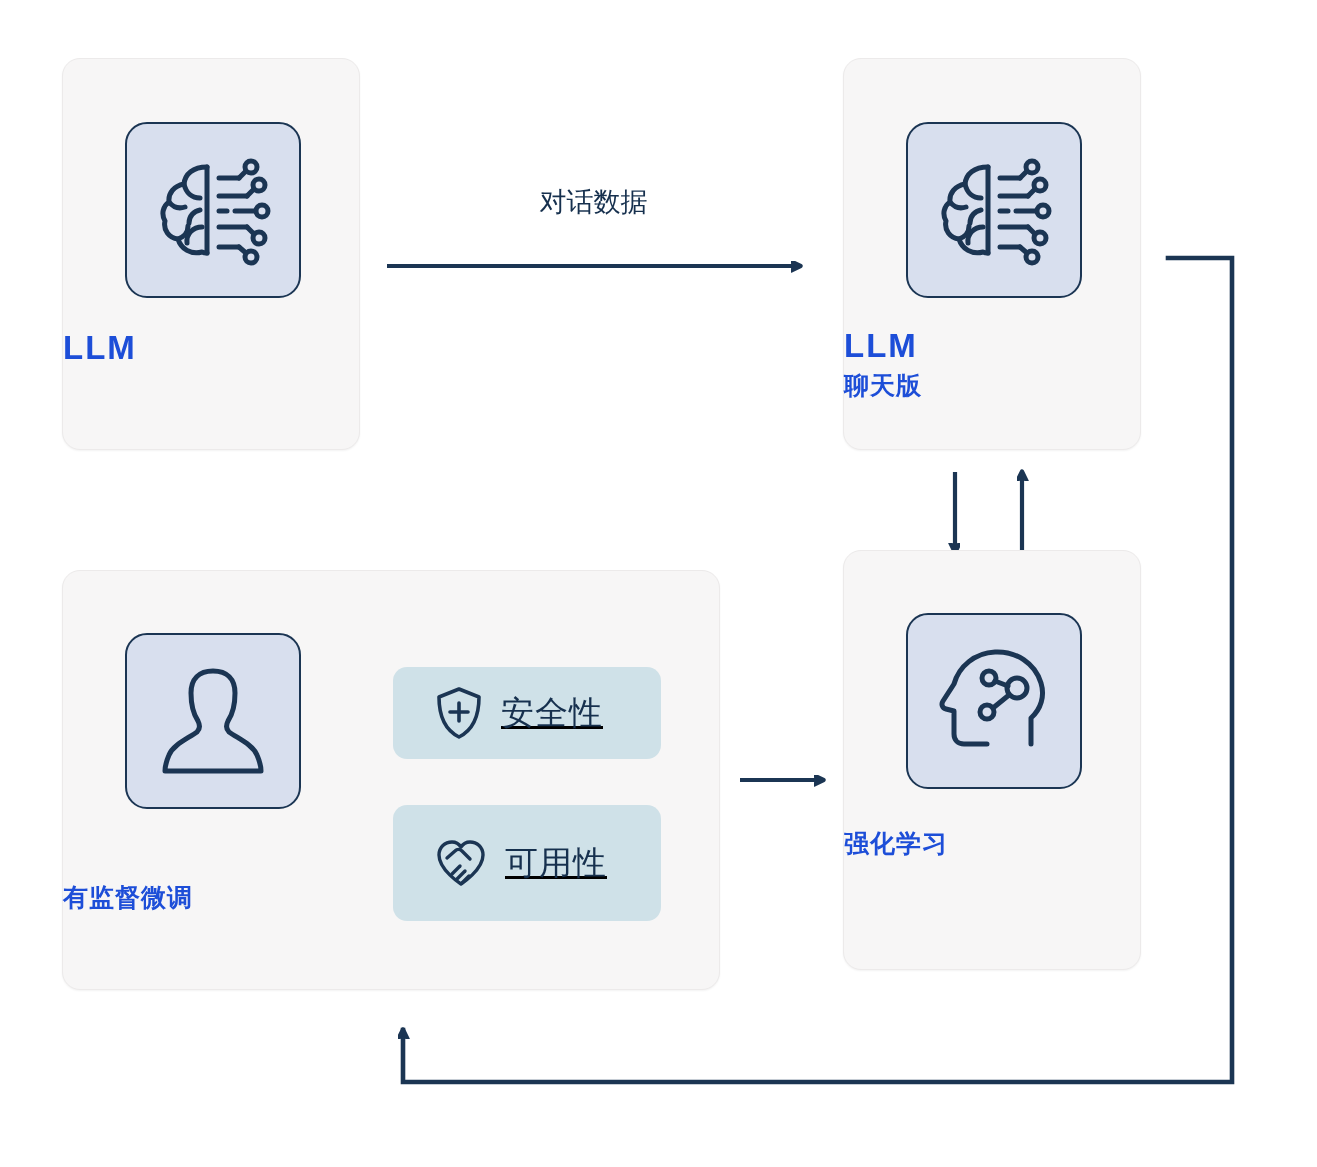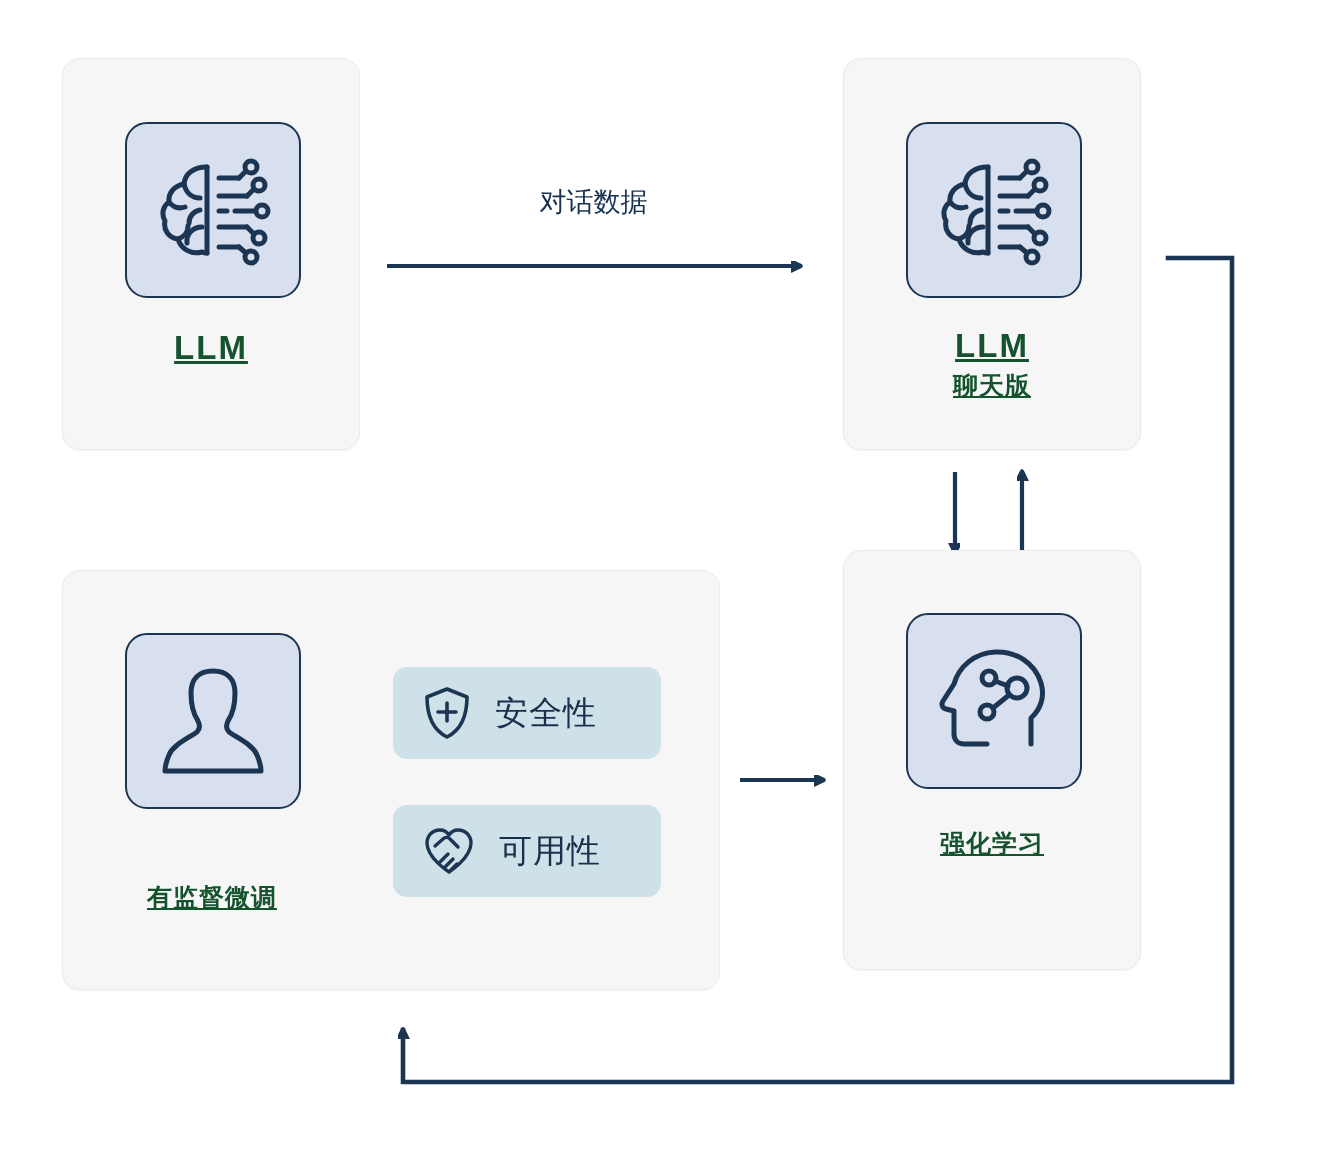--- a/index.html
+++ b/index.html
@@ -37,26 +37,25 @@
     display: flex;
     align-items: center;
     justify-content: center;
   }
 
   
   .card-label {
     position: absolute;
     width: 100%;
     left: 0;
-    text-align: center;
-    color: #14532d;
+    text-align: left;
+    color: #1d4ed8;
     font-weight: bold;
     line-height: 1.18;
     letter-spacing: 0.5px;
-    text-decoration: underline;
   }
   .label-latin { font-size: 33px; letter-spacing: 2px; }
   .label-cjk   { font-size: 25px; letter-spacing: 1px; }
 
   
   .edge-text {
     position: absolute;
     color: #16304e;
     font-size: 27px;
     line-height: 1.30;
@@ -65,22 +64,23 @@
     white-space: pre-line;
   }
 
   
   .badge {
     position: absolute;
     background: #cfe1e8;
     border-radius: 14px;
     display: flex;
     align-items: center;
-    gap: 24px;
-    padding: 0 30px;
+    gap: 18px;
+    padding: 0 42px;
+    text-decoration: underline;
   }
   .badge-text {
     color: #16304e;
     font-size: 33px;
     letter-spacing: 1px;
     white-space: nowrap;
   }
   .badge-icon { flex: 0 0 auto; display: block; }
 
   svg { display: block; overflow: visible; }
@@ -231,21 +231,21 @@
 
     <div class="badge" style="left:330px; top:96px; width:268px; height:92px;">
       <svg class="badge-icon" width="48" height="54" viewBox="0 0 48 54" fill="none" stroke="#1b3553" stroke-width="3.6" stroke-linecap="round" stroke-linejoin="round">
         <path d="M24,3 L44,11 C44,30 38,44 24,51 C10,44 4,30 4,11 Z"></path>
         <line x1="24" y1="17" x2="24" y2="35"></line>
         <line x1="15" y1="26" x2="33" y2="26"></line>
       </svg>
       <span class="badge-text">安全性</span>
     </div>
 
-    <div class="badge" style="left:330px; top:234px; width:268px; height:92px;">
+    <div class="badge" style="left:330px; top:234px; width:268px; height:116px;">
       <svg class="badge-icon" width="52" height="50" viewBox="0 0 52 50" fill="none" stroke="#1b3553" stroke-width="3.4" stroke-linecap="round" stroke-linejoin="round">
         <path d="M26,46
                  C26,46 4,32 4,17
                  C4,9 10,4 17,4
                  C21,4 24,6 26,9
                  C28,6 31,4 35,4
                  C42,4 48,9 48,17
                  C48,32 26,46 26,46 Z"></path>
         <path d="M12,20 L20,13 C22,11 25,11 27,13 L35,21"></path>
         <line x1="17" y1="36" x2="25" y2="28"></line>

